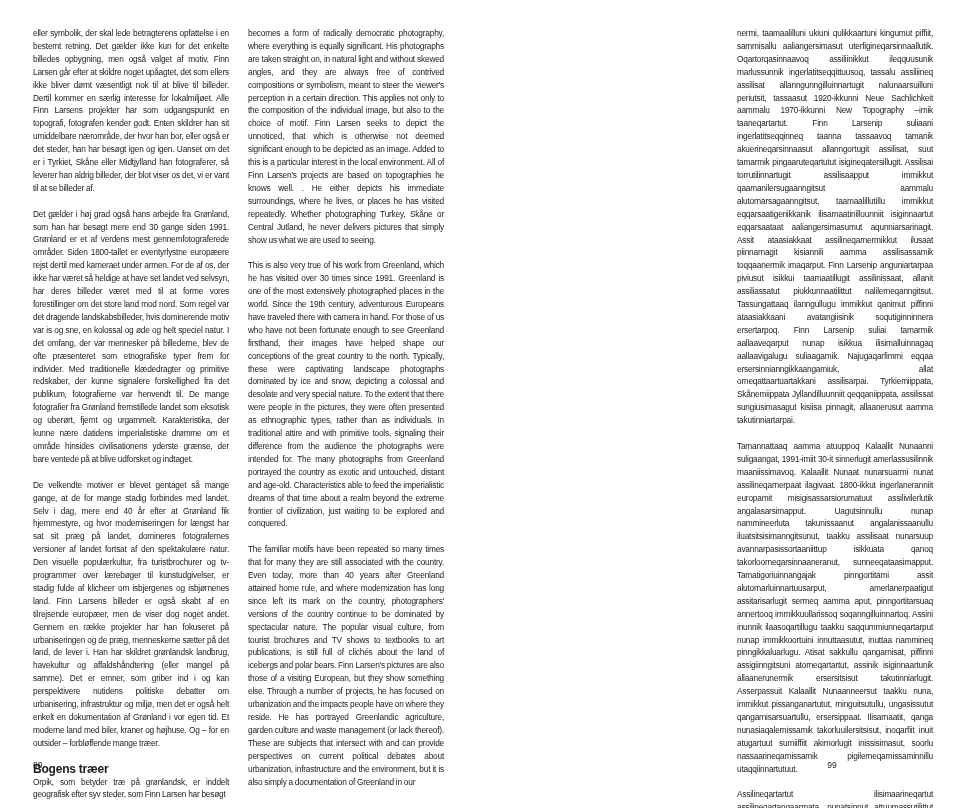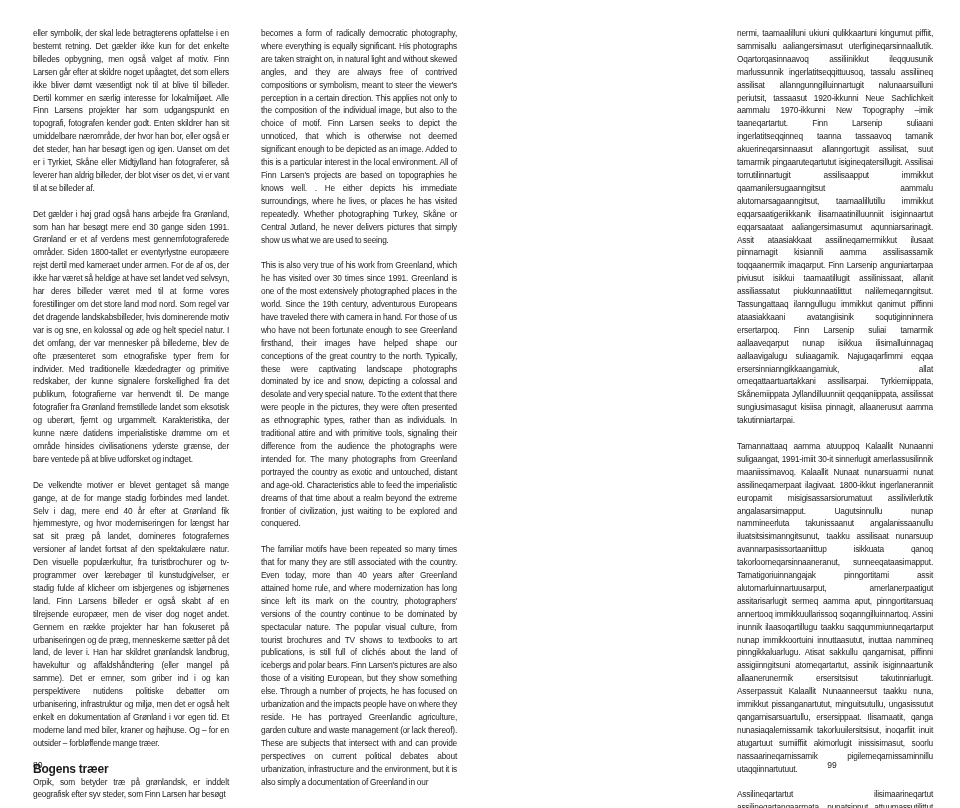--- a/index.html
+++ b/index.html
@@ -31,21 +31,21 @@
   .col p {
     margin: 0 0 12.9px 0;
   }
   .col h3 {
     margin: 0;
     font-size: 12px;
     line-height: 12.9px;
     font-weight: bold;
   }
   .col-danish      { left: 33px;  }
-  .col-english     { left: 261px; }
+  .col-english     { left: 248px; }
   .col-greenlandic { left: 737px; }
   .it { }
   .page-number {
     position: absolute;
     top: 760px;
     font-size: 8.5px;
     letter-spacing: -0.1px;
   }
   .page-number-left {
     left: 33px;

